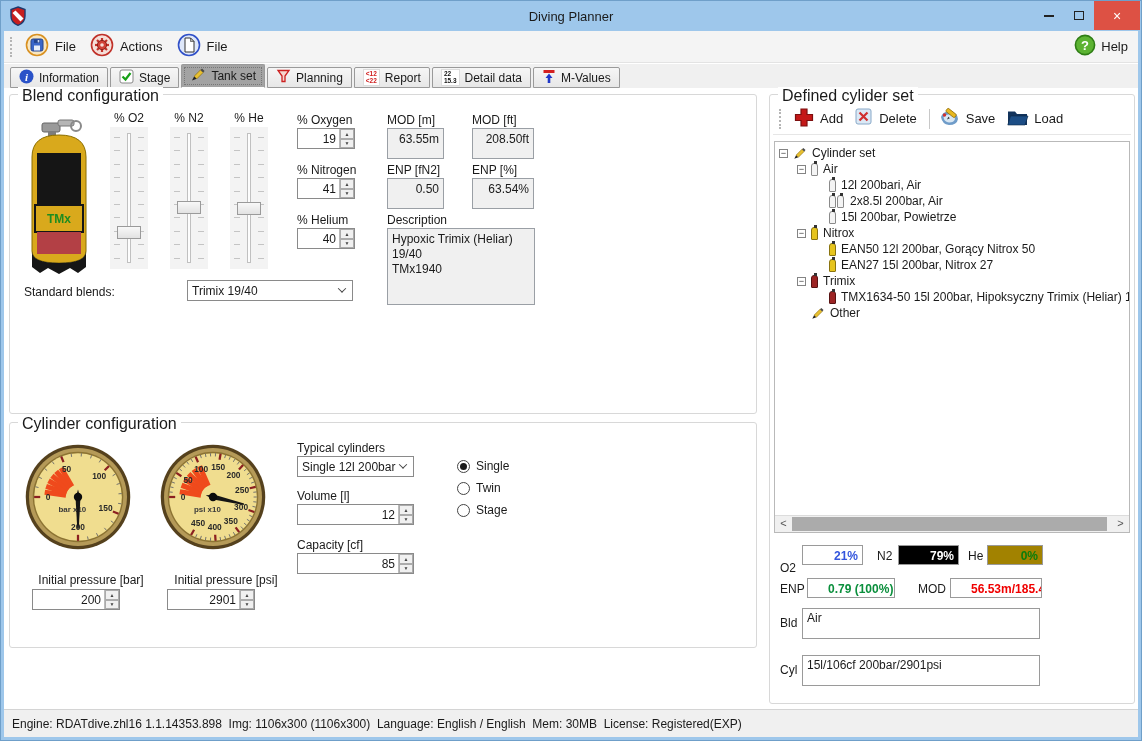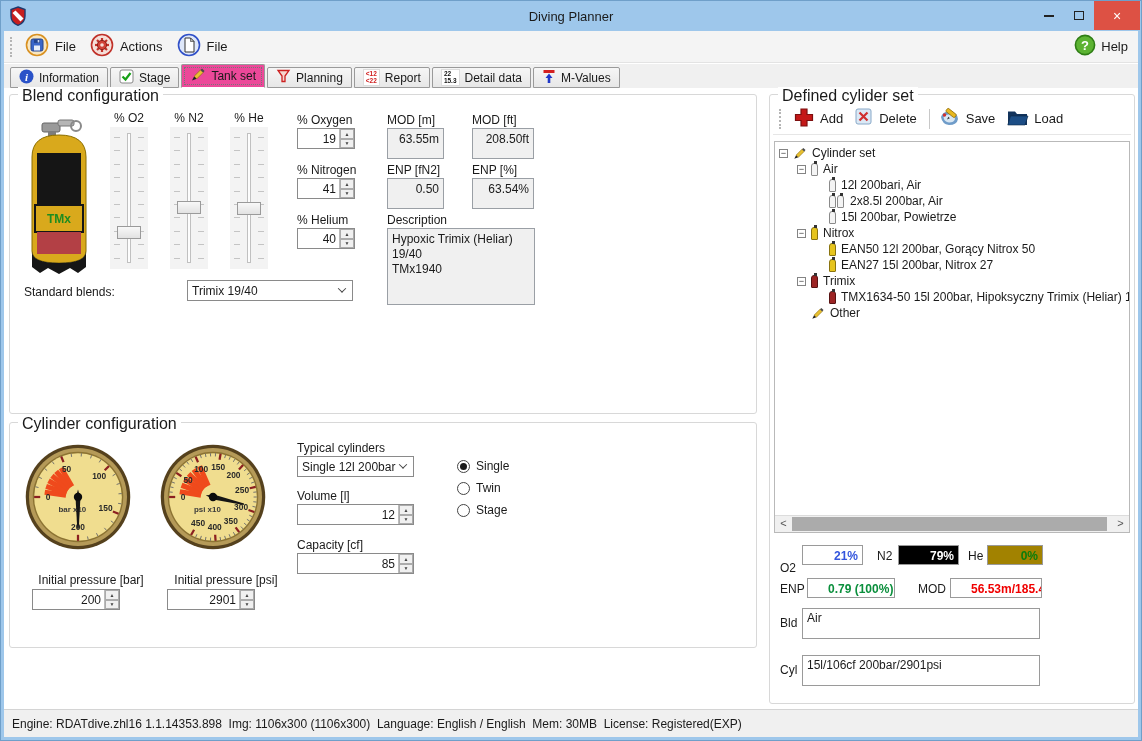--- a/index.html
+++ b/index.html
@@ -15,21 +15,21 @@
   .wbtn .max-glyph { width:10px; height:9px; border:1.5px solid #222; }
   .wbtn.close { width:46px; background:#dd5144; color:#fff; font-size:14px; }
   
   .client { position:absolute; left:3px; right:3px; top:30px; bottom:3px; background:#fff; }
   .menubar { position:absolute; left:0; right:0; top:0; height:32px; background:#f4f4f4; display:flex; align-items:center; border-bottom:1px solid #e3e3e3; }
   .grip { width:4px; height:20px; margin:0 6px 0 6px; border-left:2px dotted #b5b5b5; }
   .mbtn { display:flex; align-items:center; gap:6px; padding:2px 9px 2px 5px; font-size:13px; }
   .help-btn { position:absolute; right:10px; display:flex; align-items:center; gap:5px; font-size:13px; }
   .tabstrip { position:absolute; left:0; right:0; top:33px; height:24px; background:#f0f0f0; display:flex; align-items:flex-end; padding-left:6px; }
   .tab { display:flex; align-items:center; gap:5px; height:21px; padding:0 8px; margin-right:2px; background:linear-gradient(#f6f6f6,#e7e7e7); border:1px solid #9a9a9a; border-radius:2px 2px 0 0; font-size:12px; white-space:nowrap; }
-  .tab.active { height:24px; background:#ec4899; border-bottom-color:#fff; outline:1px dotted #777; outline-offset:-4px; }
+  .tab.active { height:24px; background:#a3a3a3; border-bottom-color:#fff; outline:1px dotted #777; outline-offset:-4px; }
   .num-icon { display:flex; flex-direction:column; line-height:6.5px; font-size:6.5px; font-weight:bold; background:#fff; padding:1px 2px; border:1px solid #ddd; }
   .num-icon span { color:#d02020; }
   .num-icon.dark span { color:#111; }
   .content { position:absolute; left:0; right:0; top:57px; bottom:28px; background:#fff; }
   .statusbar { position:absolute; left:0; right:0; bottom:0; height:28px; background:#f0f0f0; border-top:1px solid #d4d4d4; display:flex; align-items:center; padding-left:8px; white-space:pre; font-size:12px; }
   
   .gbox { position:absolute; border:1px solid #d8d8d8; border-radius:3px; }
   .gb-title { position:absolute; top:-8px; left:8px; background:#fff; padding:0 4px; font-size:16px; }
   
   .lbl { position:absolute; font-size:12px; white-space:nowrap; }

